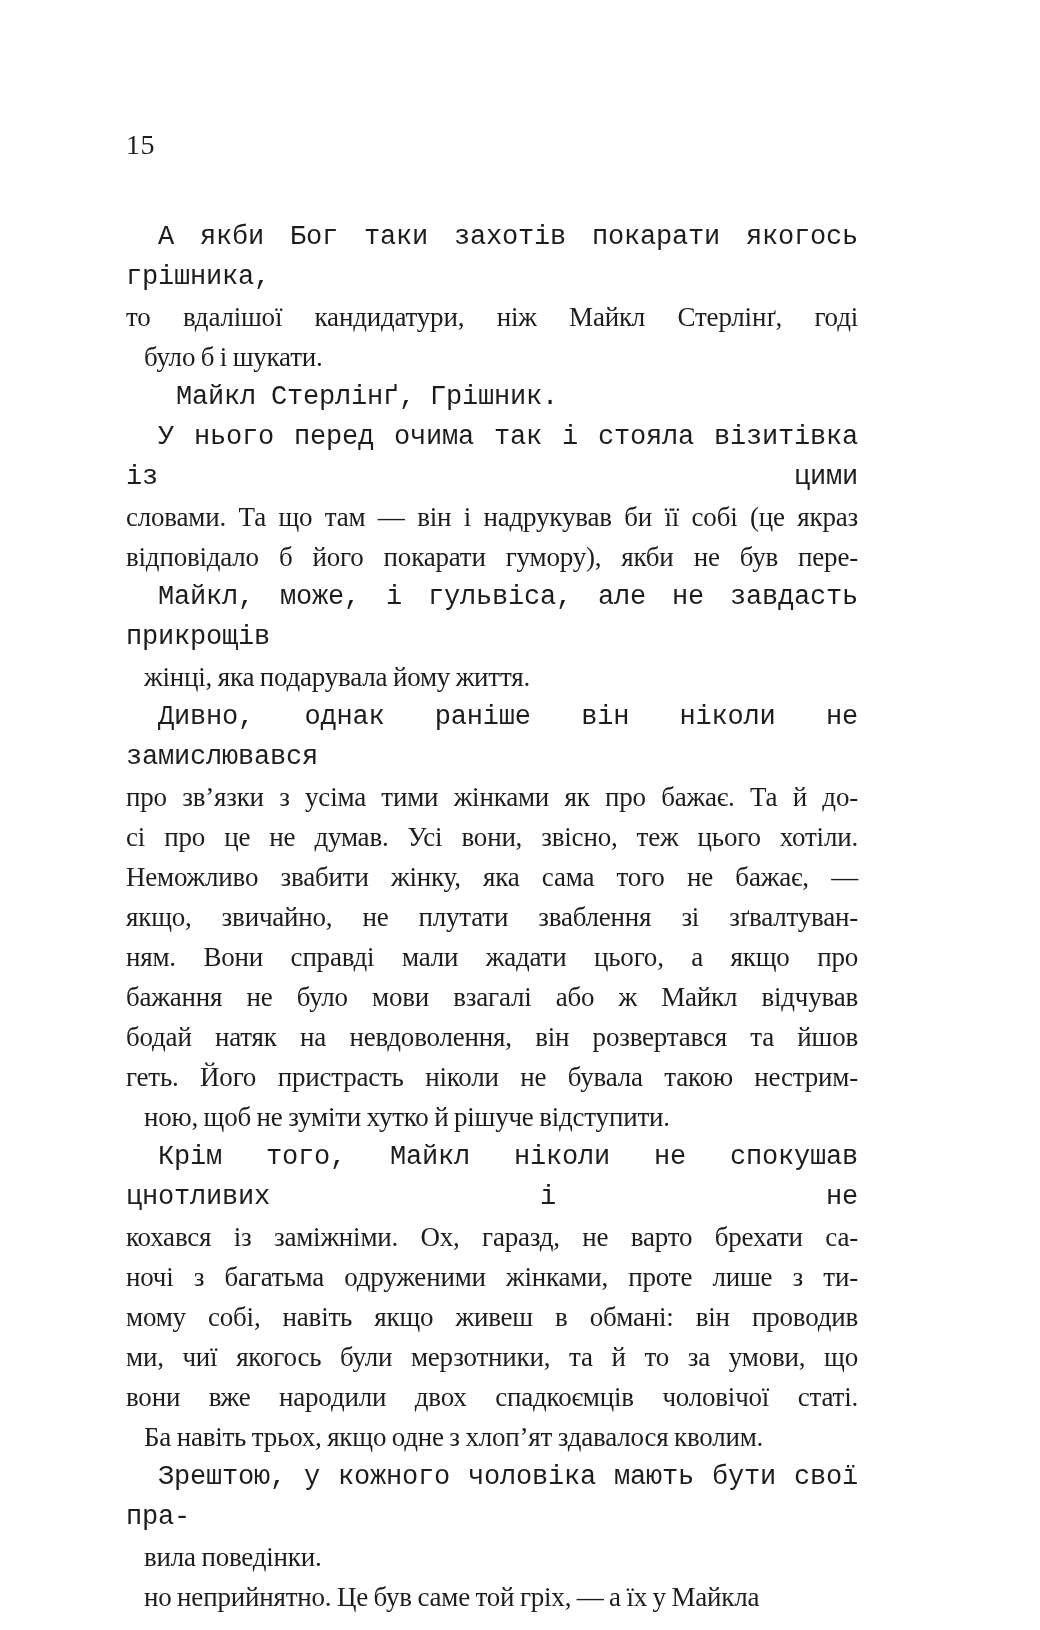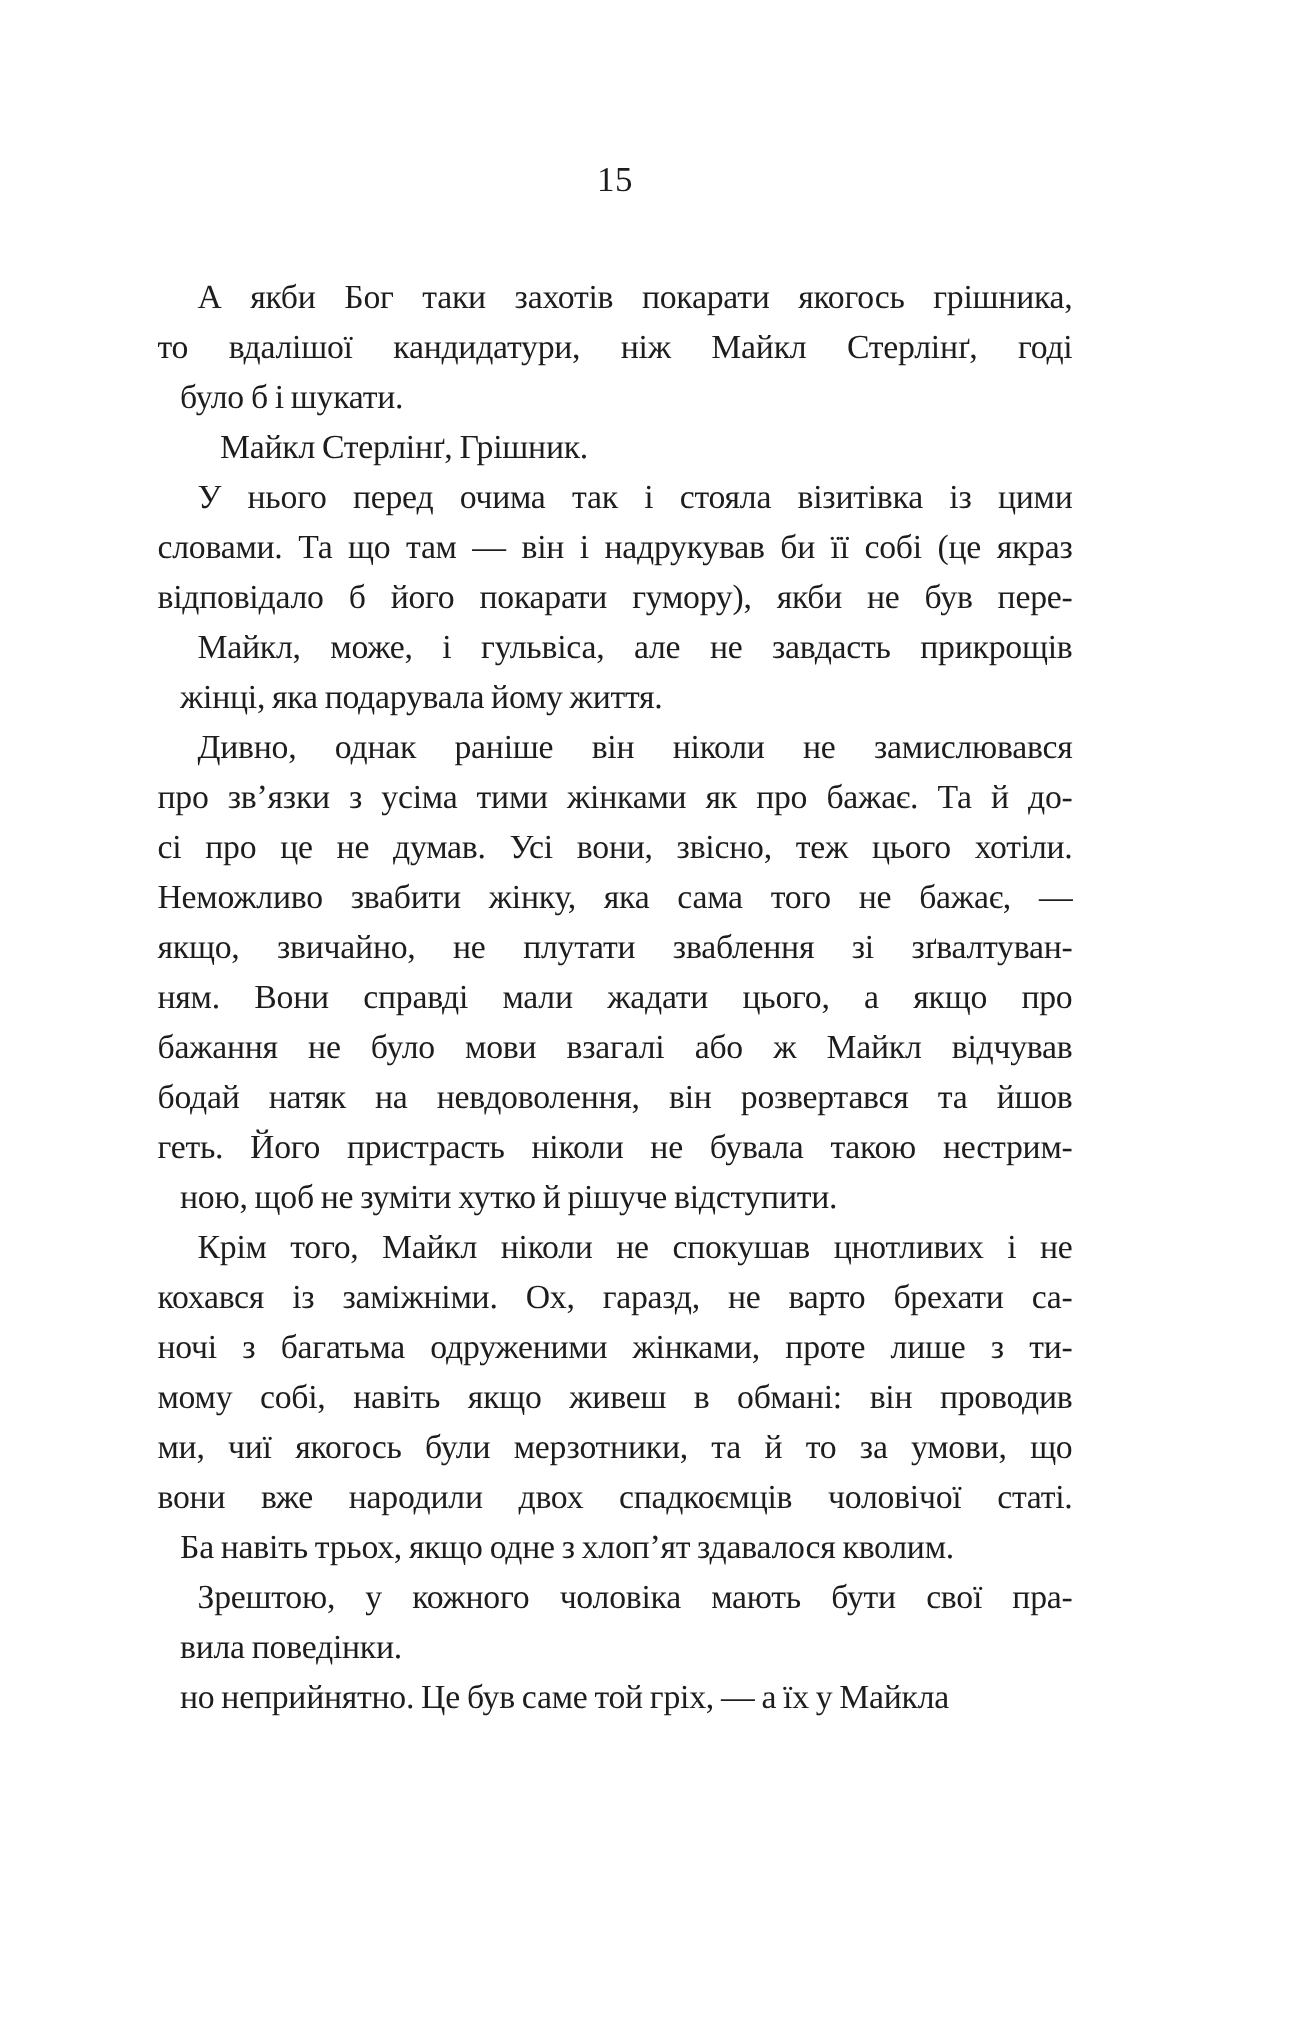--- a/index.html
+++ b/index.html
@@ -14,21 +14,21 @@
     background: #ffffff;
     color: #1d1d1d;
     font-family: "Liberation Serif", "DejaVu Serif", serif;
     overflow: hidden;
   }
   .page-number {
     position: absolute;
     left: 126px;
     top: 130px;
     width: 732px;
-    text-align: center;
+    text-align: left;
     font-size: 28px;
     line-height: 30px;
     letter-spacing: 0.5px;
   }
   .text-block {
     position: absolute;
     left: 126px;
     top: 217px;
     width: 732px;
     font-size: 27px;
@@ -44,20 +44,21 @@
     text-align: justify;
     text-align-last: justify;
     white-space: normal;
   }
   .tline.plast {
     text-align-last: left;
     margin-left: 18px;
   }
   .tline.first {
     text-indent: 32px;
+    font-family: Liberation Mono, monospace;
   }
 </style>
 </head>
 <body>
 
 <div class="book-page">
   <div class="page-number">15</div>
   <main class="text-block">
       <div class="para">
         <div class="tline first">А якби Бог таки захотів покарати якогось грішника,</div>

